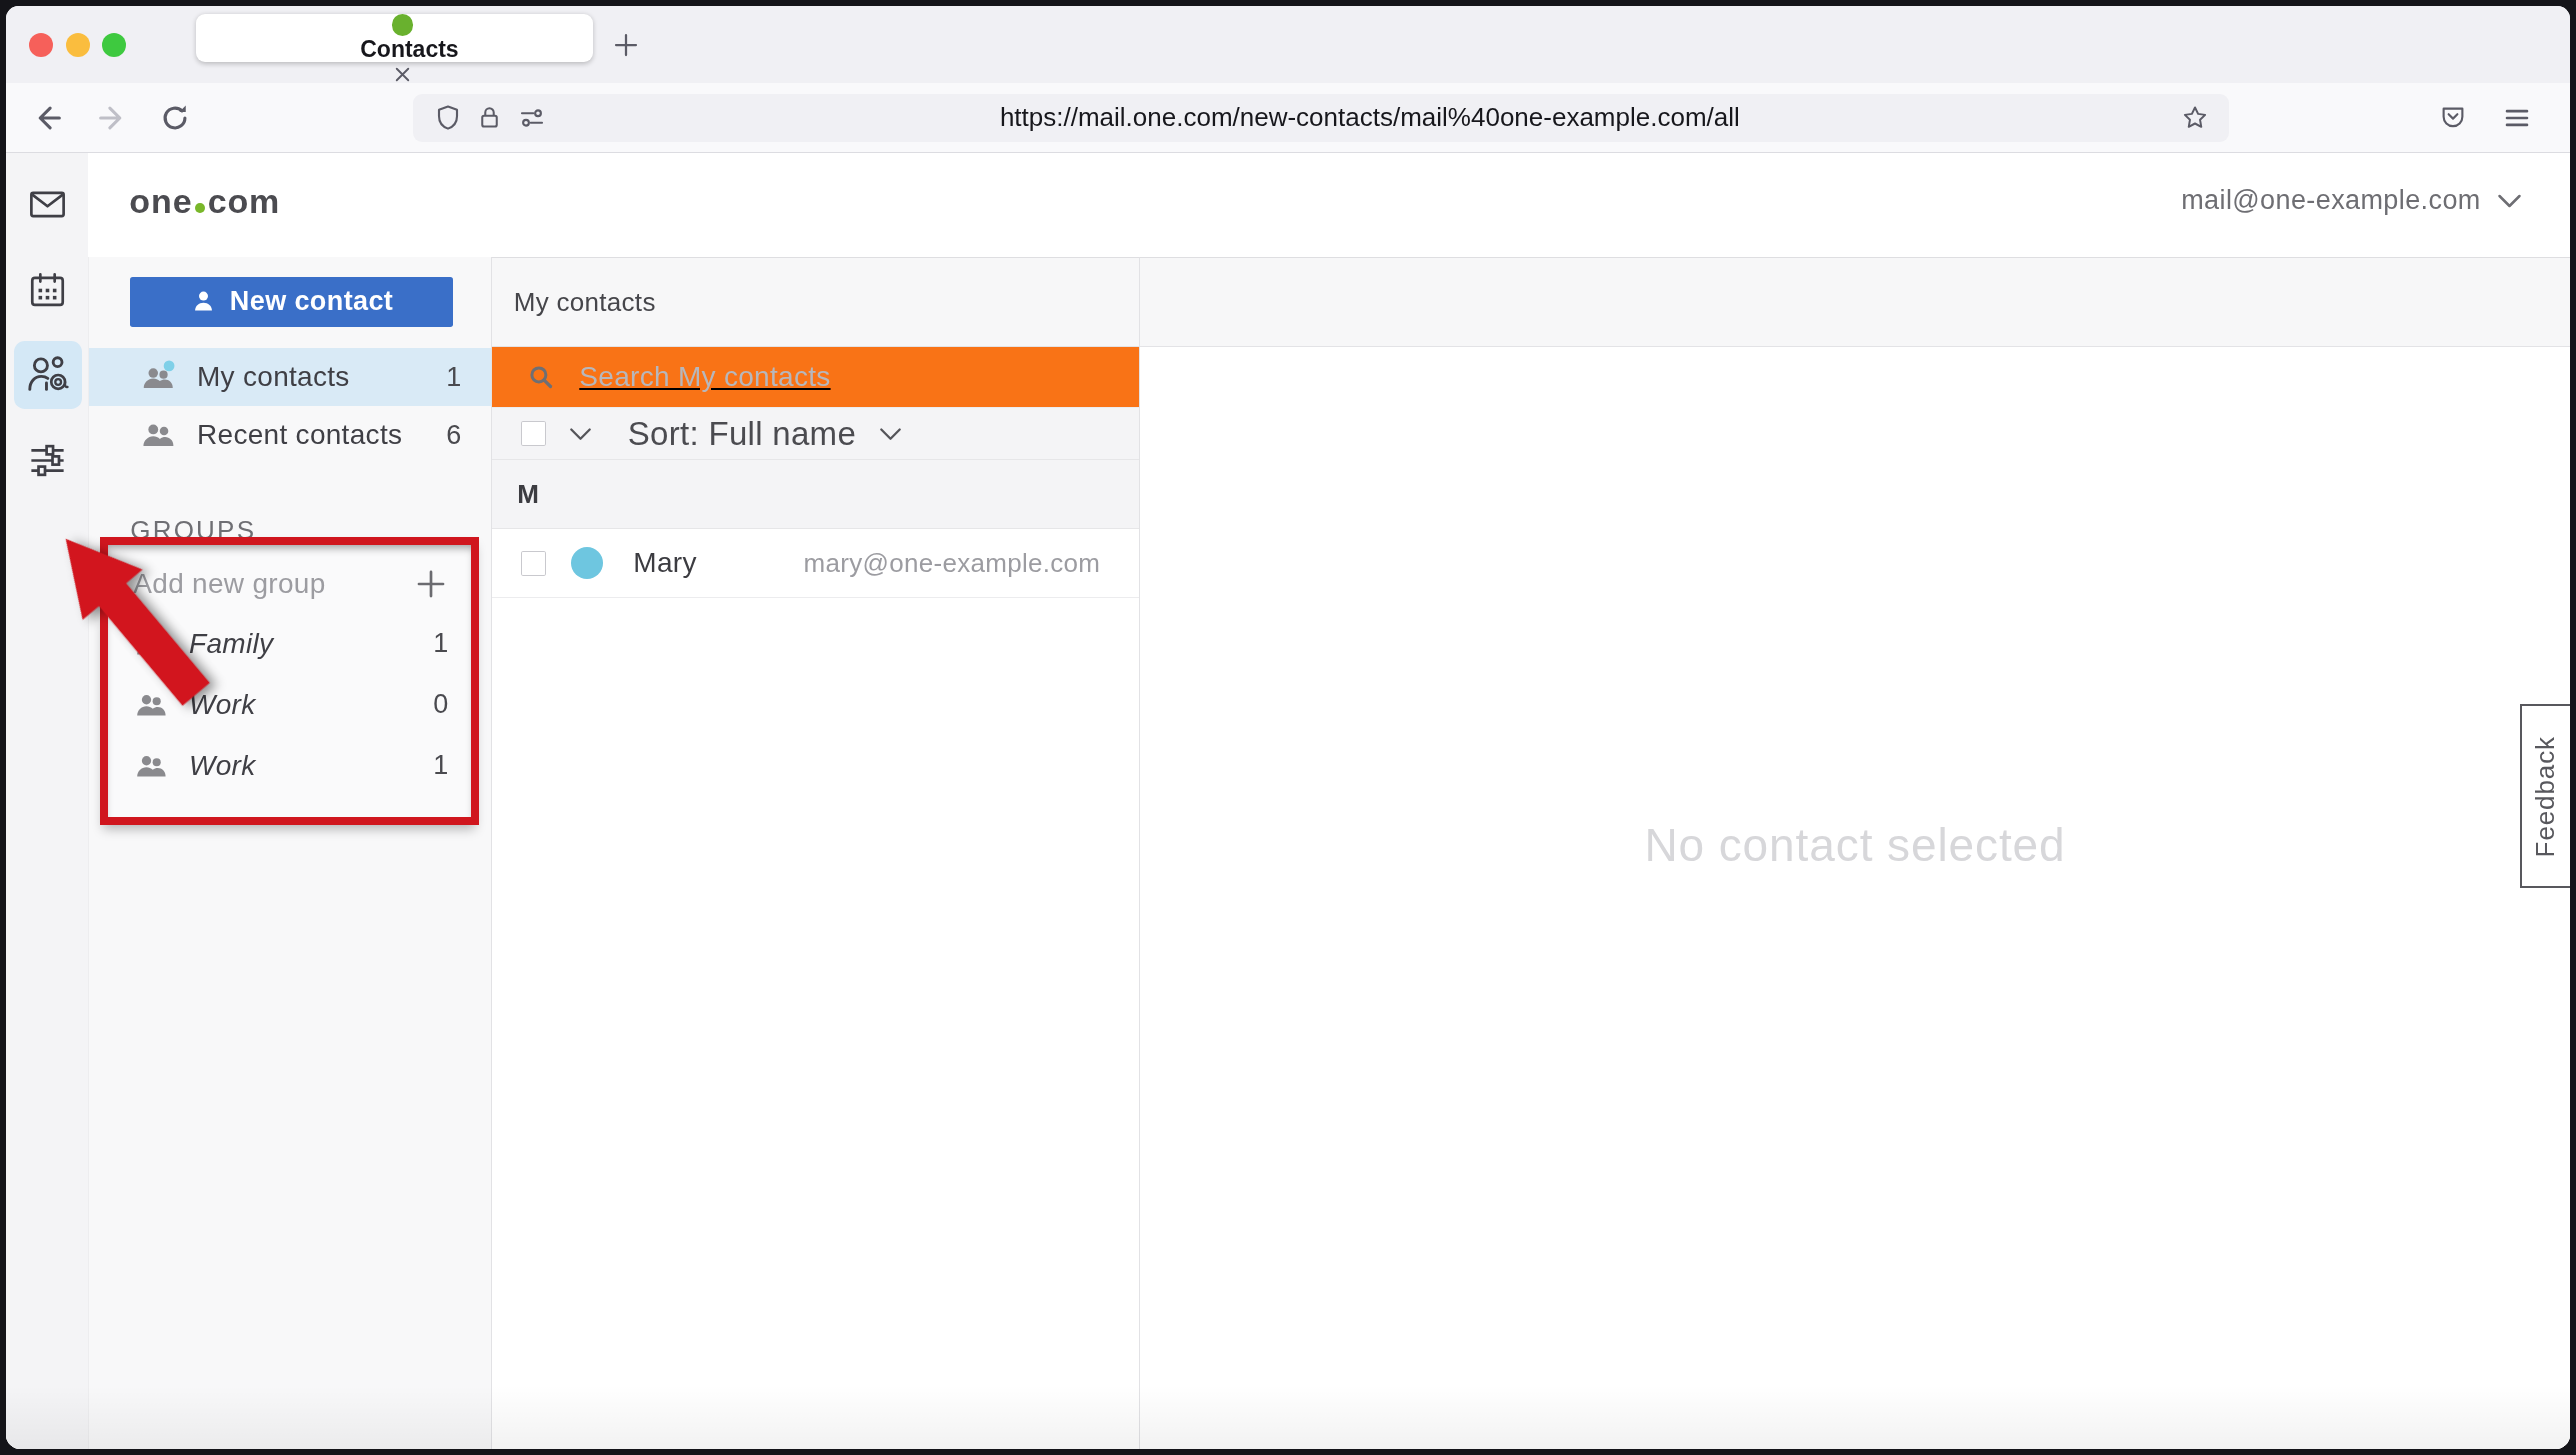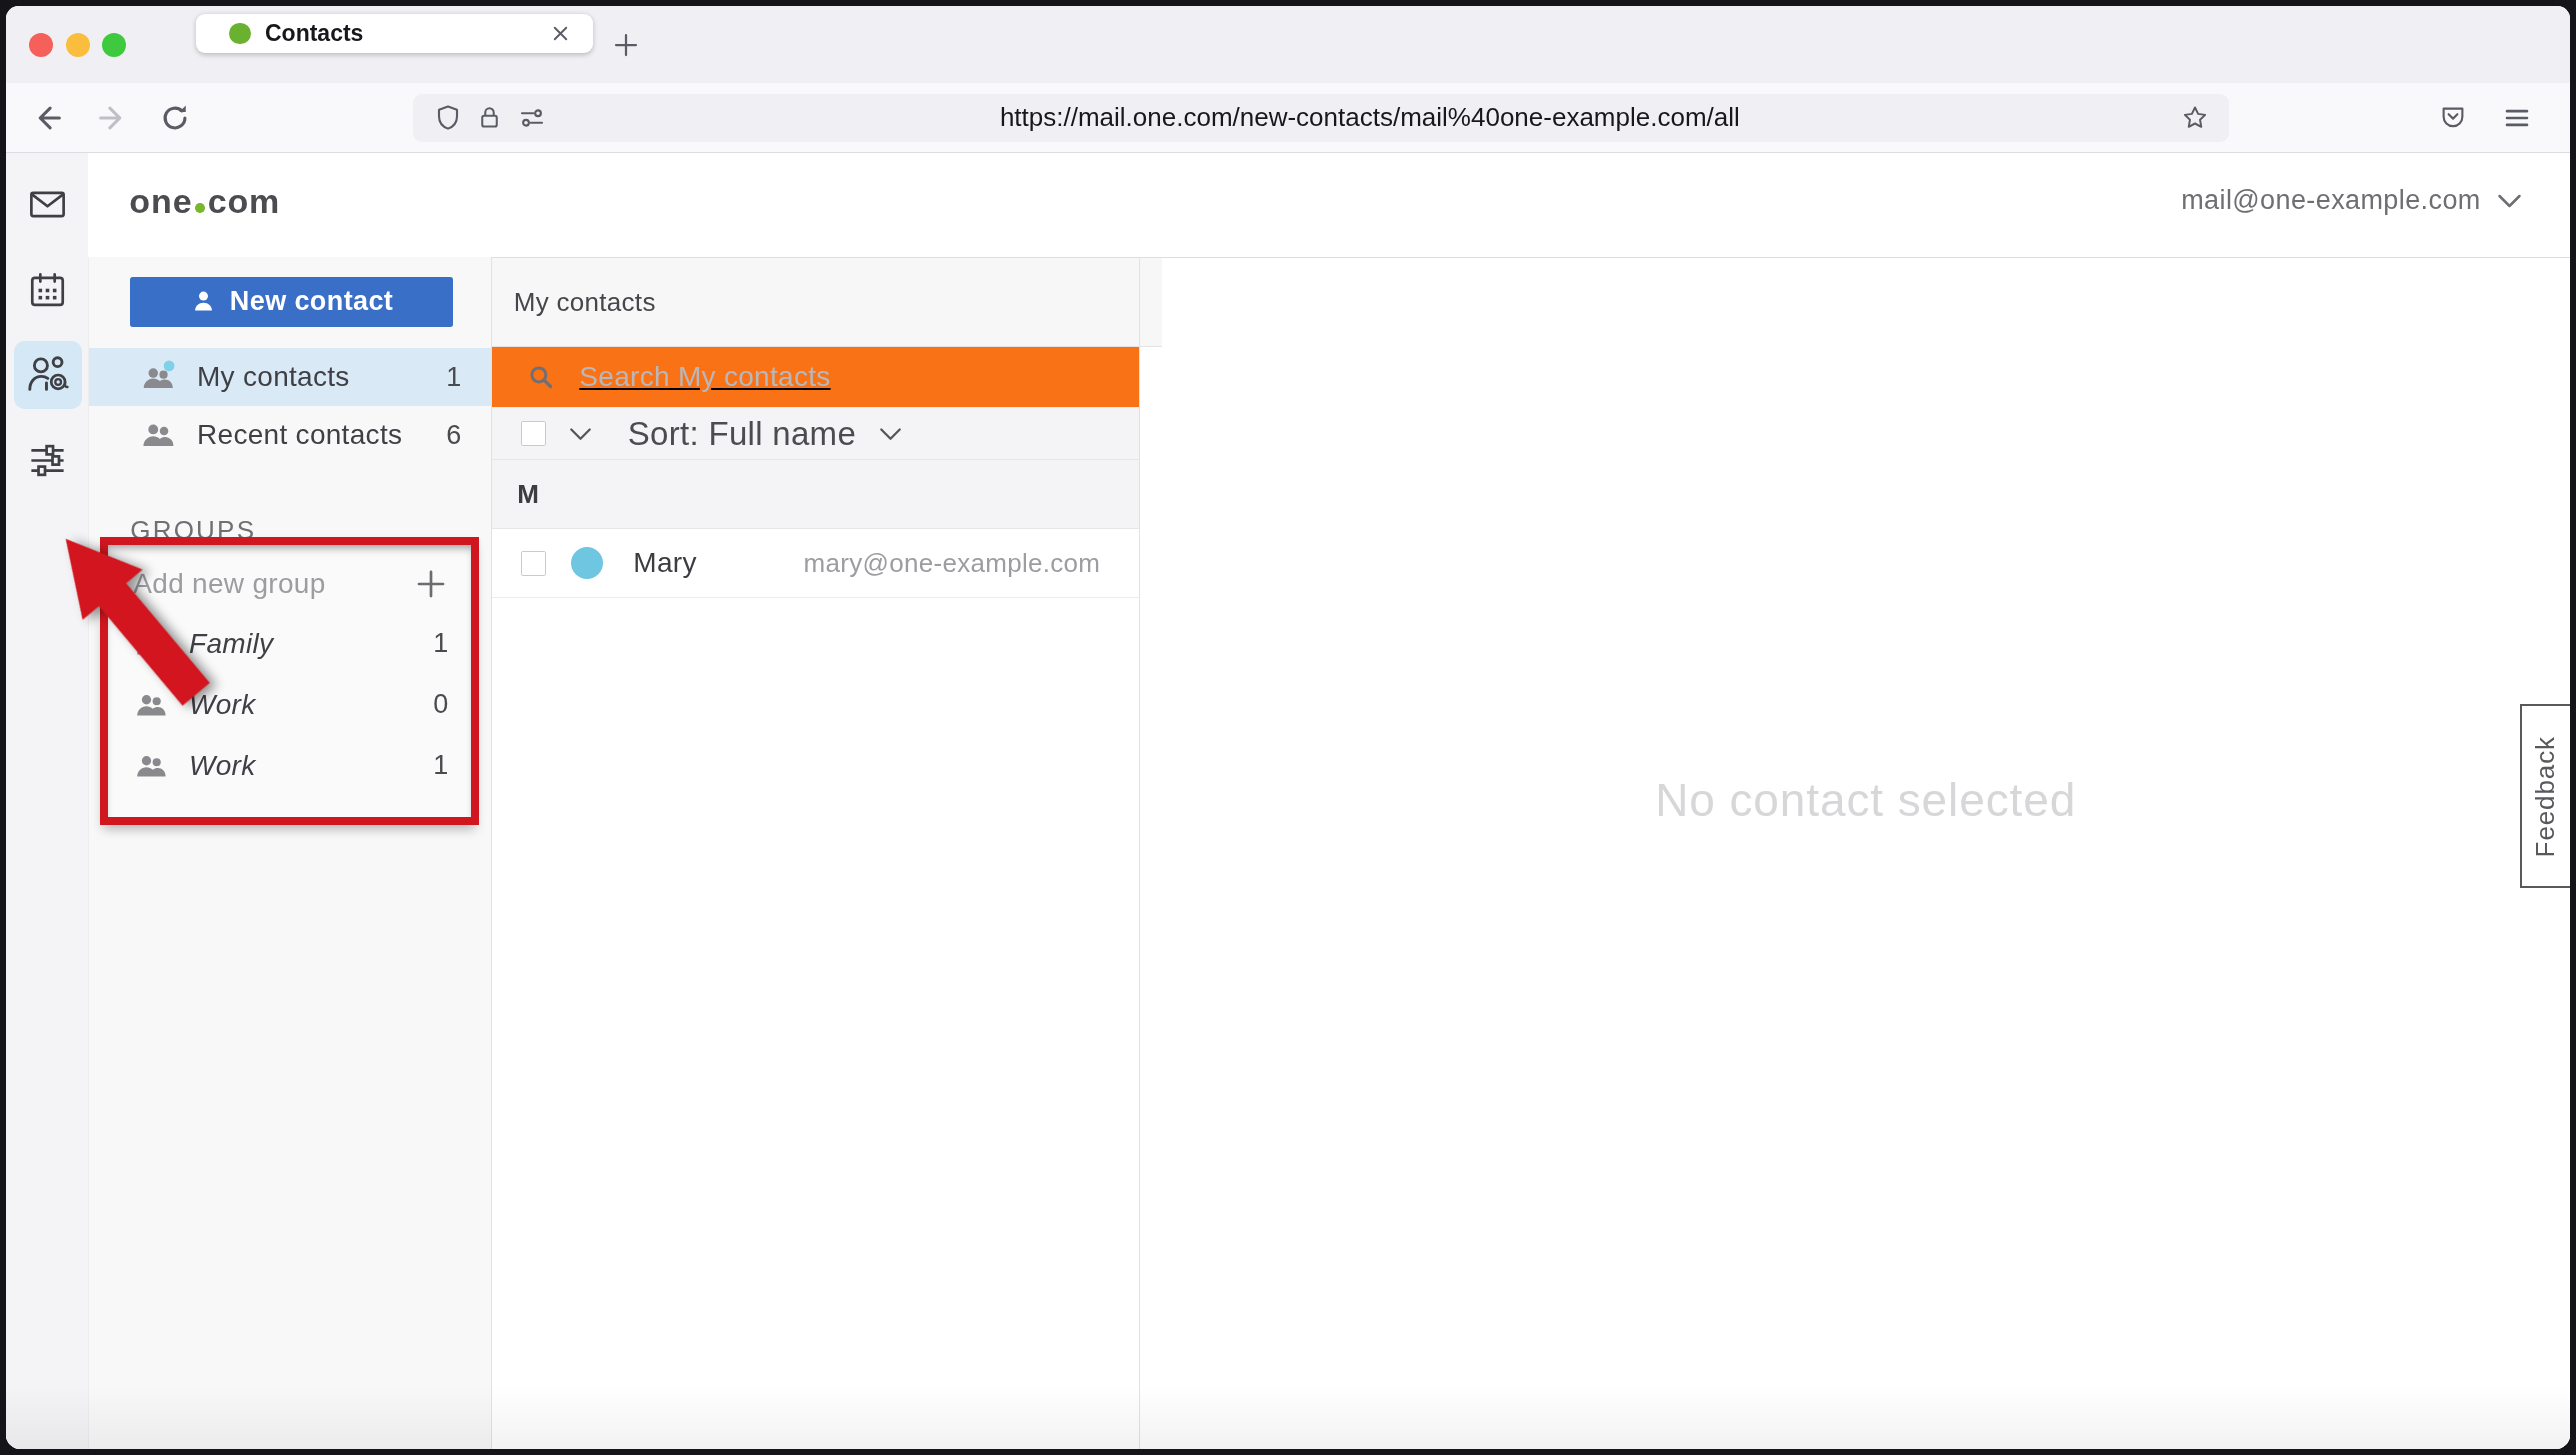--- a/index.html
+++ b/index.html
@@ -10,23 +10,23 @@
             border-radius:12.5px 12.5px 14.3px 14.3px; overflow:hidden; background:#f0f0f4;
             display:flex; flex-direction:column; }
 
   
   .tabbar { position:relative; height:77px; background:#f0f0f4; flex:0 0 auto; }
   .traffic { position:absolute; left:23px; top:27px; display:flex; gap:12.5px; }
   .light { width:24px; height:24px; border-radius:50%; }
   .light.red    { background:#f6605a; }
   .light.yellow { background:#fabd3e; }
   .light.green  { background:#3ec93f; }
-  .tab { position:absolute; left:190px; top:8px; width:397px; height:39px; background:#fff;
+  .tab { position:absolute; left:190px; top:8px; width:397px; height:48px; background:#fff;
          border-radius:9px; box-shadow:0 1.8px 5.4px rgba(0,0,0,.22); display:flex; align-items:center;
-         padding:0 18px 0 33px; }
+         padding:0 18px 0 33px;flex-direction:column; }
   .favicon { width:21.4px; height:21.4px; border-radius:50%; background:#69b12e; flex:0 0 auto; }
   .tab-title { margin-left:14.3px; font-size:23px; font-weight:700; color:#17171c; flex:1; }
   .tab-close { width:30px; height:30px; display:flex; align-items:center; justify-content:center; }
   .newtab { position:absolute; left:600px; top:19px; width:39px; height:39px; display:flex;
             align-items:center; justify-content:center; border-radius:7.1px; }
 
   .navbar { position:relative; height:70px; background:#f9f9fb; border-bottom:1.8px solid #dcdce1; flex:0 0 auto; }
   .navbtn { position:absolute; top:14.3px; width:41px; height:41px; display:flex; align-items:center; justify-content:center; border-radius:7.1px; }
   .urlbar { position:absolute; left:407px; right:341px; top:10.7px; height:48px; background:#f0f0f4;
             border-radius:9px; display:flex; align-items:center; padding:0 16px 0 19.7px;text-align:center; }
@@ -78,21 +78,21 @@
   .checkbox { width:25px; height:25px; background:#fff; border:1.8px solid #c9c9ce; border-radius:1.8px; flex:0 0 auto; }
   .sort-label { font-size:33px; color:#4b4b50; letter-spacing:0.3px; margin-left:12.5px; }
   .letterrow { height:69px; background:#f4f4f6; border-bottom:1.8px solid #e6e6e8; display:flex; align-items:center; padding-left:25px; }
   .letterrow .letter { font-size:26px; font-weight:700; color:#3c3c41; }
   .contactrow { height:69px; background:#fff; border-bottom:1.8px solid #ececee; display:flex; align-items:center; padding:0 39px 0 29px; }
   .avatar { width:32px; height:32px; border-radius:50%; margin-left:25px; flex:0 0 auto; }
   .cname { margin-left:30px; font-size:28px; color:#3c3c41; letter-spacing:0.3px; }
   .cemail { margin-left:auto; font-size:26px; color:#9c9ca1; letter-spacing:0.3px; }
 
   .detailpanel { position:absolute; left:1133px; right:0; top:104px; bottom:0; background:#fff;
-                 border-left:1.8px solid #e2e2e5; border-top:1.8px solid #dedee1; display:flex; flex-direction:row;text-align:center; }
+                 border-left:1.8px solid #e2e2e5; border-top:1.8px solid #dedee1; display:flex; flex-direction:column;text-align:center; }
   .detail-empty { flex:1; display:flex; align-items:center; justify-content:center; padding-bottom:107px; }
   .empty-msg { font-size:46px; color:#d7d7da; letter-spacing:0.9px; }
 
   .feedback { position:absolute; right:0; top:551px; width:50px; height:184px; background:#fff;
               border:2.7px solid #58585d; border-right:none; display:flex; align-items:center; justify-content:center; z-index:6; }
   .feedback span { writing-mode:vertical-rl; transform:rotate(180deg); font-size:26px; color:#58585d; letter-spacing:0.9px; }
 
   .bottom-fade { position:absolute; left:0; right:0; bottom:0; height:64px; z-index:5; pointer-events:none;
                  background:linear-gradient(rgba(0,0,0,0), rgba(0,0,0,.05)); }
 

